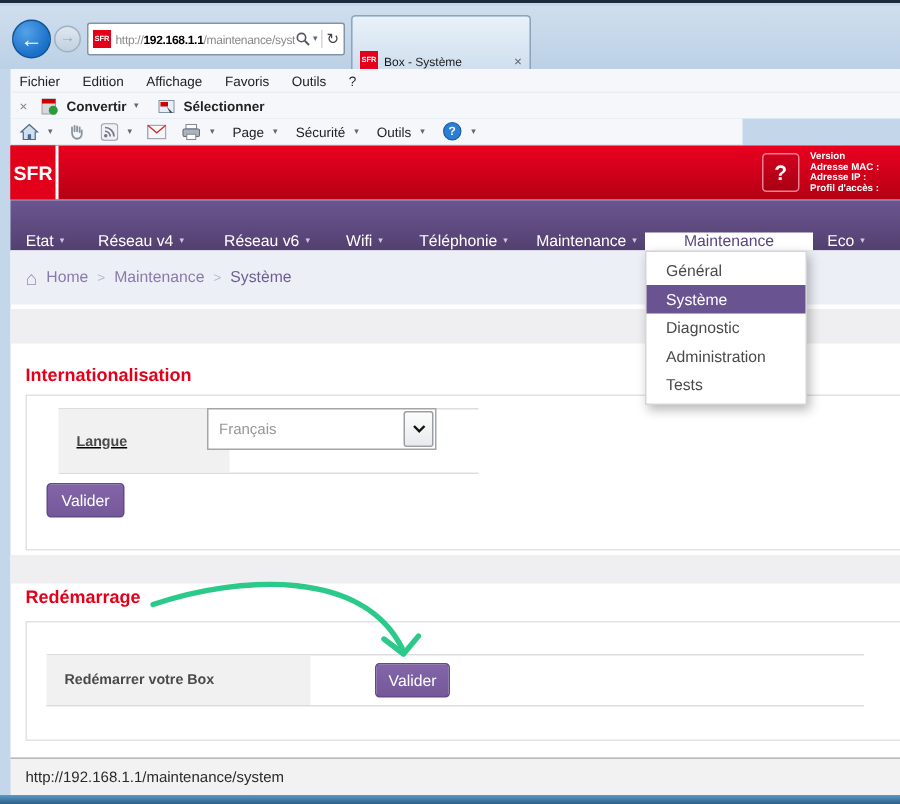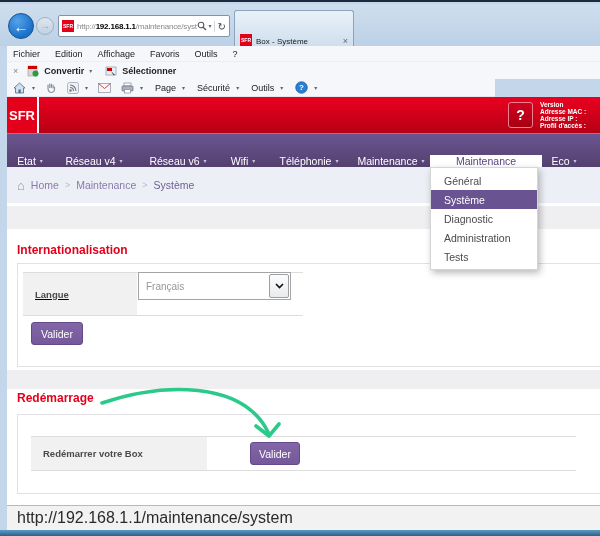--- a/index.html
+++ b/index.html
@@ -74,21 +74,21 @@
   .crumb.current { color:#6e5f93; }
   .crumb-sep { font-size:9px; color:#b8b8c8; }
   .gray-band1 { position:absolute; left:0; top:39px; width:593px; height:23px; background:#efeff1; }
   .section-title { position:absolute; left:10px; font-size:12px; font-weight:bold; color:#e2001a; }
   .title-intl { top:76px; }
   .panel { position:absolute; left:10px; width:584px; background:#fff; border:1px solid #e2e2e4; }
   .panel-intl { top:96px; height:104px; }
   .form-row { position:absolute; border-top:1px solid #ddd; border-bottom:1px solid #ddd; display:flex; }
   .row-label { background:#f1f1f2; display:flex; align-items:center; padding-left:12px;
     font-size:9.5px; font-weight:bold; color:#4a4a4a; }
-  .row-intl { left:5px; top:8px; width:280px; height:44px;text-decoration:underline; }
+  .row-intl { left:21px; top:8px; width:280px; height:44px;text-decoration:underline; }
   .row-intl .row-label { width:114px; }
   .select-box { position:absolute; left:120px; top:8px; width:153px; height:28px; background:#fff;
     border:1px solid #a5a5a5; display:flex; align-items:center; }
   .select-value { flex:1; font-size:10px; color:#979797; padding-left:7px; }
   .select-arrow { width:20px; height:24px; margin-right:1px; background:linear-gradient(#fdfdfd,#e8eaec);
     border:1px solid #9aa0a6; border-radius:2px; display:flex; align-items:center; justify-content:center; }
   .btn-valider { background:linear-gradient(#8266a8,#74589a); border:1px solid #64498a; border-radius:3px;
     color:#fff; font-size:10.5px; display:flex; align-items:center; justify-content:center; }
   .btn-intl { position:absolute; left:13px; top:58px; width:52px; height:23px; }
   .gray-band2 { position:absolute; left:0; top:203px; width:593px; height:19px; background:#efeff1; }
@@ -99,21 +99,21 @@
   .btn-restart { position:absolute; left:232px; top:27px; width:50px; height:23px; }
   .arrow-overlay { position:absolute; left:85px; top:213px; width:210px; height:64px; pointer-events:none; }
   
   .dropdown { position:absolute; left:430px; top:165px; width:108px; background:#fff;
     border:1px solid #d5d5d8; box-shadow:2px 3px 7px rgba(0,0,0,0.28); padding:3px 0; z-index:5; }
   .dd-item { height:19px; display:flex; align-items:center; padding-left:13px; font-size:10.5px; color:#4a4a4a; }
   .dd-item.selected { background:#6a5391; color:#fff; }
   
   .statusbar { position:absolute; left:7px; top:503px; width:593px; height:25px; background:#f2f2f2;
     border-top:1px solid #b9b9b9; display:flex; align-items:center; padding-left:10px; }
-  .status-text { font-size:16px; color:#2a2a2a; }
+  .status-text { font-size:10px; color:#2a2a2a; }
   .bottom-border { position:absolute; left:0; top:528px; width:600px; height:8px;
     background:linear-gradient(#5a9bc8,#2d5f86); border-bottom:2px solid #12293c; }
   svg { display:block; }
 </style>
 </head>
 <body>
 
 <div class="window">
 
   <div class="titlebar">

